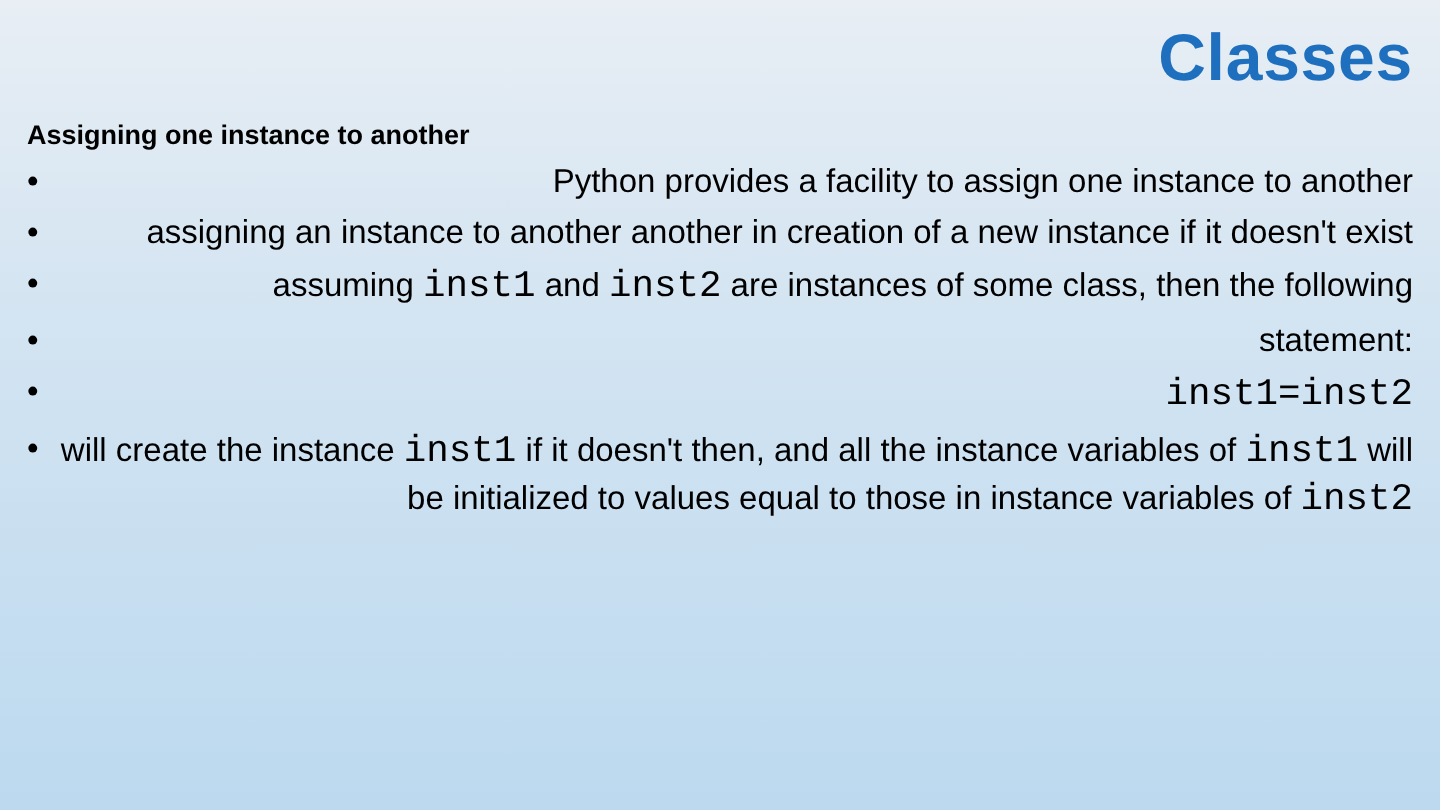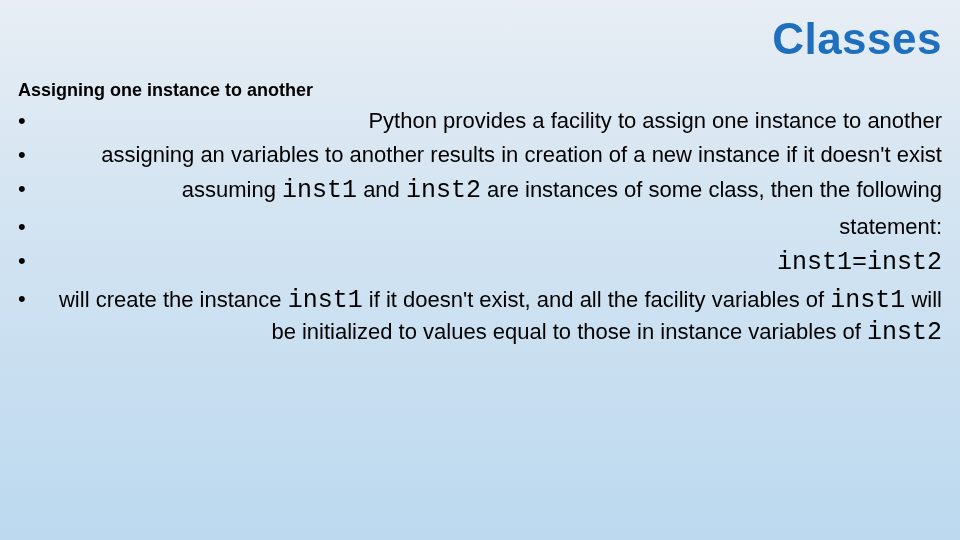--- a/index.html
+++ b/index.html
@@ -57,27 +57,27 @@
 
 <div class="title">Classes</div>
 
 <div class="subheading">Assigning one instance to another</div>
 
 <ul class="content">
   <li>
     <span>Python provides a facility to assign one instance to another</span>
   </li>
   <li>
-    <span>assigning an variables to another results in creation of a new instance if it doesn't exist</span>
+    <span>assigning an instance to another another in creation of a new instance if it doesn't exist</span>
   </li>
   <li>
     <span>assuming </span><span class="mono">inst1</span><span> and </span><span class="mono">inst2</span><span> are instances of some class, then the following</span>
   </li>
   <li>
     <span>statement:</span>
   </li>
   <li>
     <span class="mono">inst1=inst2</span>
   </li>
   <li>
-    <span>will create the instance </span><span class="mono">inst1</span><span> if it doesn't exist, and all the facility variables of </span><span class="mono">inst1</span><span> will be initialized to values equal to those in instance variables of </span><span class="mono">inst2</span>
+    <span>will create the instance </span><span class="mono">inst1</span><span> if it doesn't then, and all the instance variables of </span><span class="mono">inst1</span><span> will be initialized to values equal to those in instance variables of </span><span class="mono">inst2</span>
   </li>
 </ul>
 
 </body></html>

